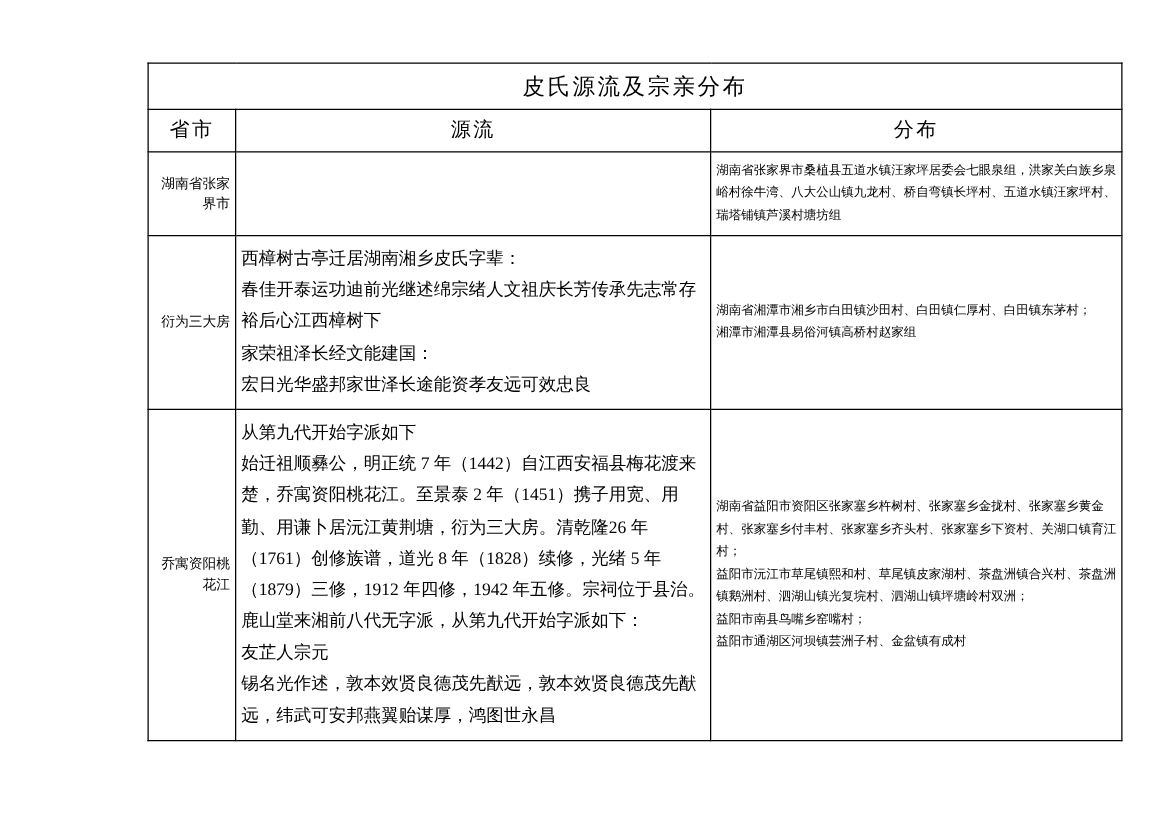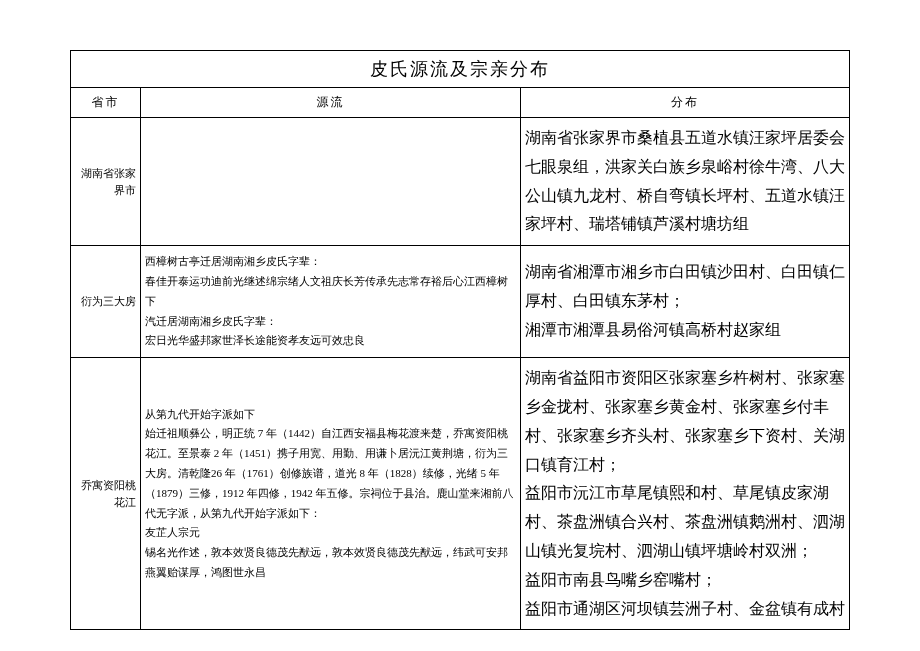--- a/index.html
+++ b/index.html
@@ -10,54 +10,55 @@
     body {
       background: #fff;
       font-family: "SimSun", "宋体", serif;
       padding: 50px 70px;
       width: 920px;
     }
     .outer-table {
       border-collapse: collapse;
       width: 100%;
       border: 1px solid #000;
+      margin-left: 48px;
     }
     .outer-table td, .outer-table th {
       border: 1px solid #000;
       padding: 6px 4px;
       vertical-align: middle;
     }
     .title-cell {
       text-align: center;
       font-size: 18px;
       font-weight: normal;
       letter-spacing: 2px;
       padding: 10px 0;
     }
     .header-cell {
       text-align: center;
-      font-size: 12px;
+      font-size: 16px;
       font-weight: normal;
       padding: 10px 0;
       letter-spacing: 2px;
     }
     .province-cell {
       text-align: right;
       font-size: 11px;
       width: 70px;
       line-height: 1.5;
     }
     .source-cell {
-      font-size: 11px;
+      font-size: 14px;
       line-height: 1.8;
       padding: 6px 6px;
       width: 380px;
     }
     .dist-cell {
-      font-size: 16px;
+      font-size: 10px;
       line-height: 1.8;
       padding: 6px 6px;
     }
     .center-line {
     }
   </style>
 </head>
 <body>
 
 <table class="outer-table">
@@ -75,21 +76,21 @@
     <td class="province-cell">湖南省张家界市</td>
     <td class="source-cell"></td>
     <td class="dist-cell">湖南省张家界市桑植县五道水镇汪家坪居委会七眼泉组，洪家关白族乡泉峪村徐牛湾、八大公山镇九龙村、桥自弯镇长坪村、五道水镇汪家坪村、瑞塔铺镇芦溪村塘坊组</td>
   </tr>
 
   <tr>
     <td class="province-cell">衍为三大房</td>
     <td class="source-cell">
       <div>西樟树古亭迁居湖南湘乡皮氏字辈：</div>
       <div class="center-line">春佳开泰运功迪前光继述绵宗绪人文祖庆长芳传承先志常存裕后心江西樟树下</div>
-      <div class="center-line">汽迁居湖南湘乡皮氏字辈：</div>
+      <div class="center-line">家荣祖泽长经文能建国：</div>
       <div class="center-line">宏日光华盛邦家世泽长途能资孝友远可效忠良</div>
     </td>
     <td class="dist-cell">湖南省湘潭市湘乡市白田镇沙田村、白田镇仁厚村、白田镇东茅村；<br>湘潭市湘潭县易俗河镇高桥村赵家组</td>
   </tr>
 
   <tr>
     <td class="province-cell">乔寓资阳桃花江</td>
     <td class="source-cell">
       <div>从第九代开始字派如下</div>
       <div>始迁祖顺彝公，明正统 7 年（1442）自江西安福县梅花渡来楚，乔寓资阳桃花江。至景泰 2 年（1451）携子用宽、用勤、用谦卜居沅江黄荆塘，衍为三大房。清乾隆26 年（1761）创修族谱，道光 8 年（1828）续修，光绪 5 年（1879）三修，1912 年四修，1942 年五修。宗祠位于县治。鹿山堂来湘前八代无字派，从第九代开始字派如下：</div>

